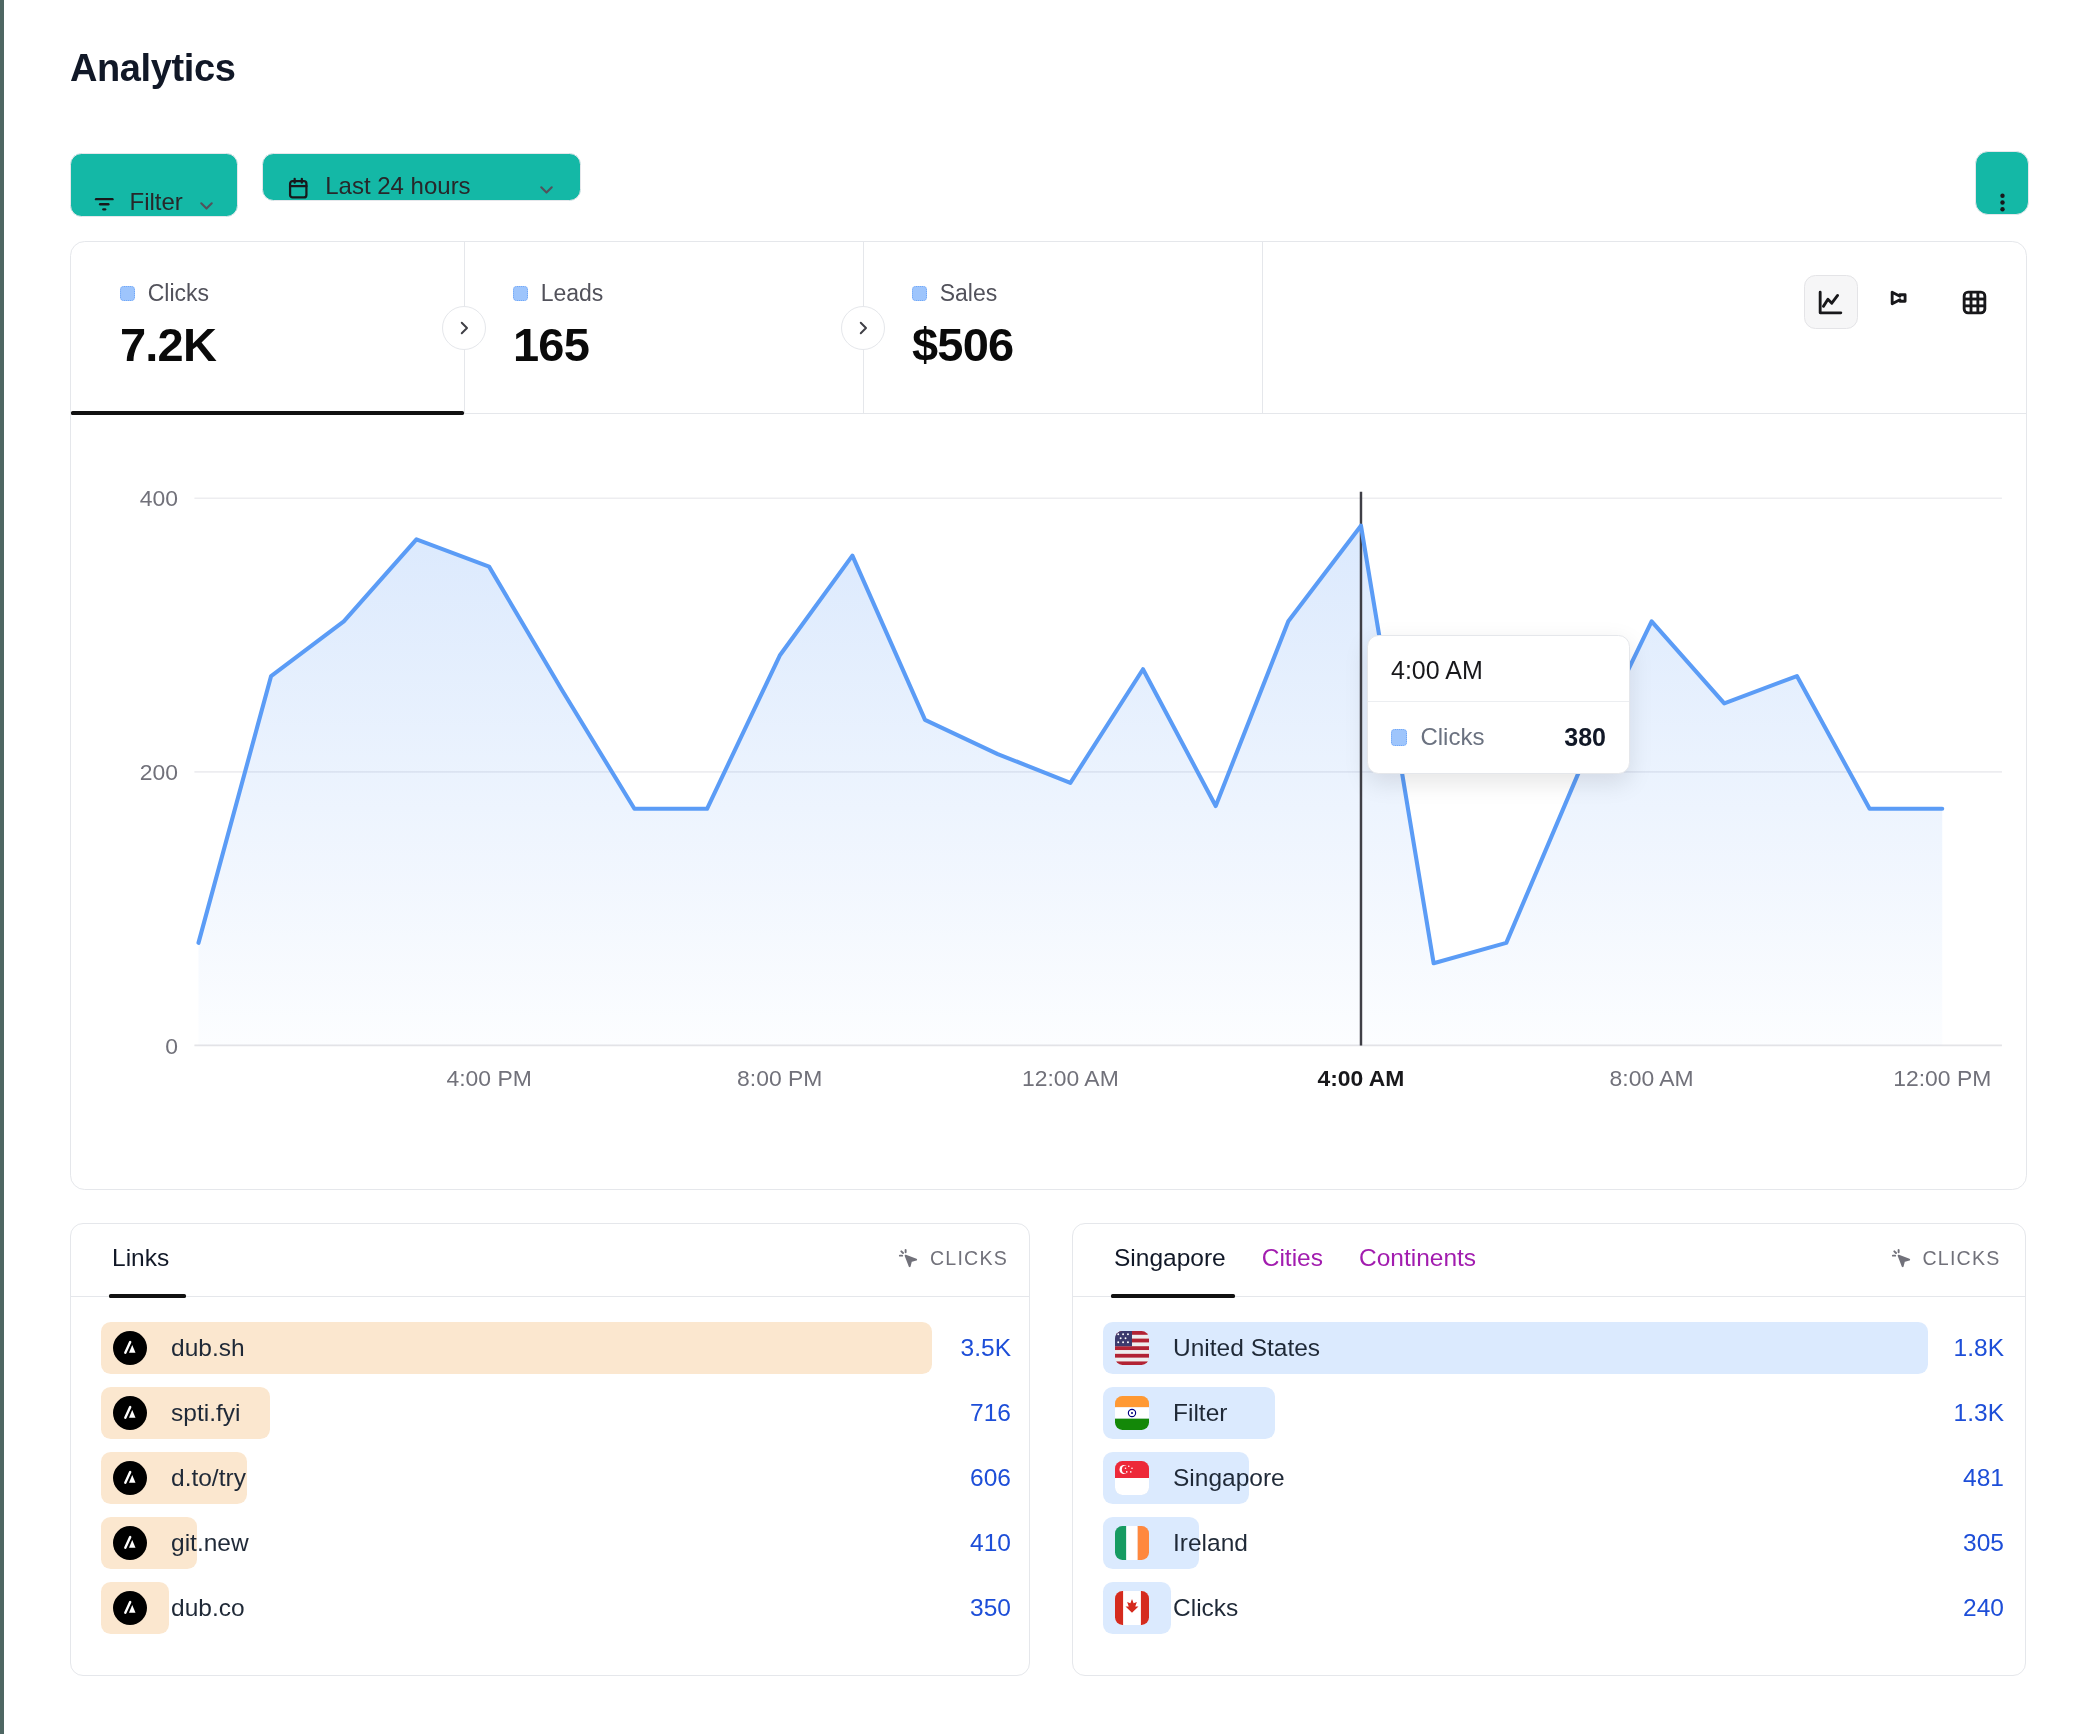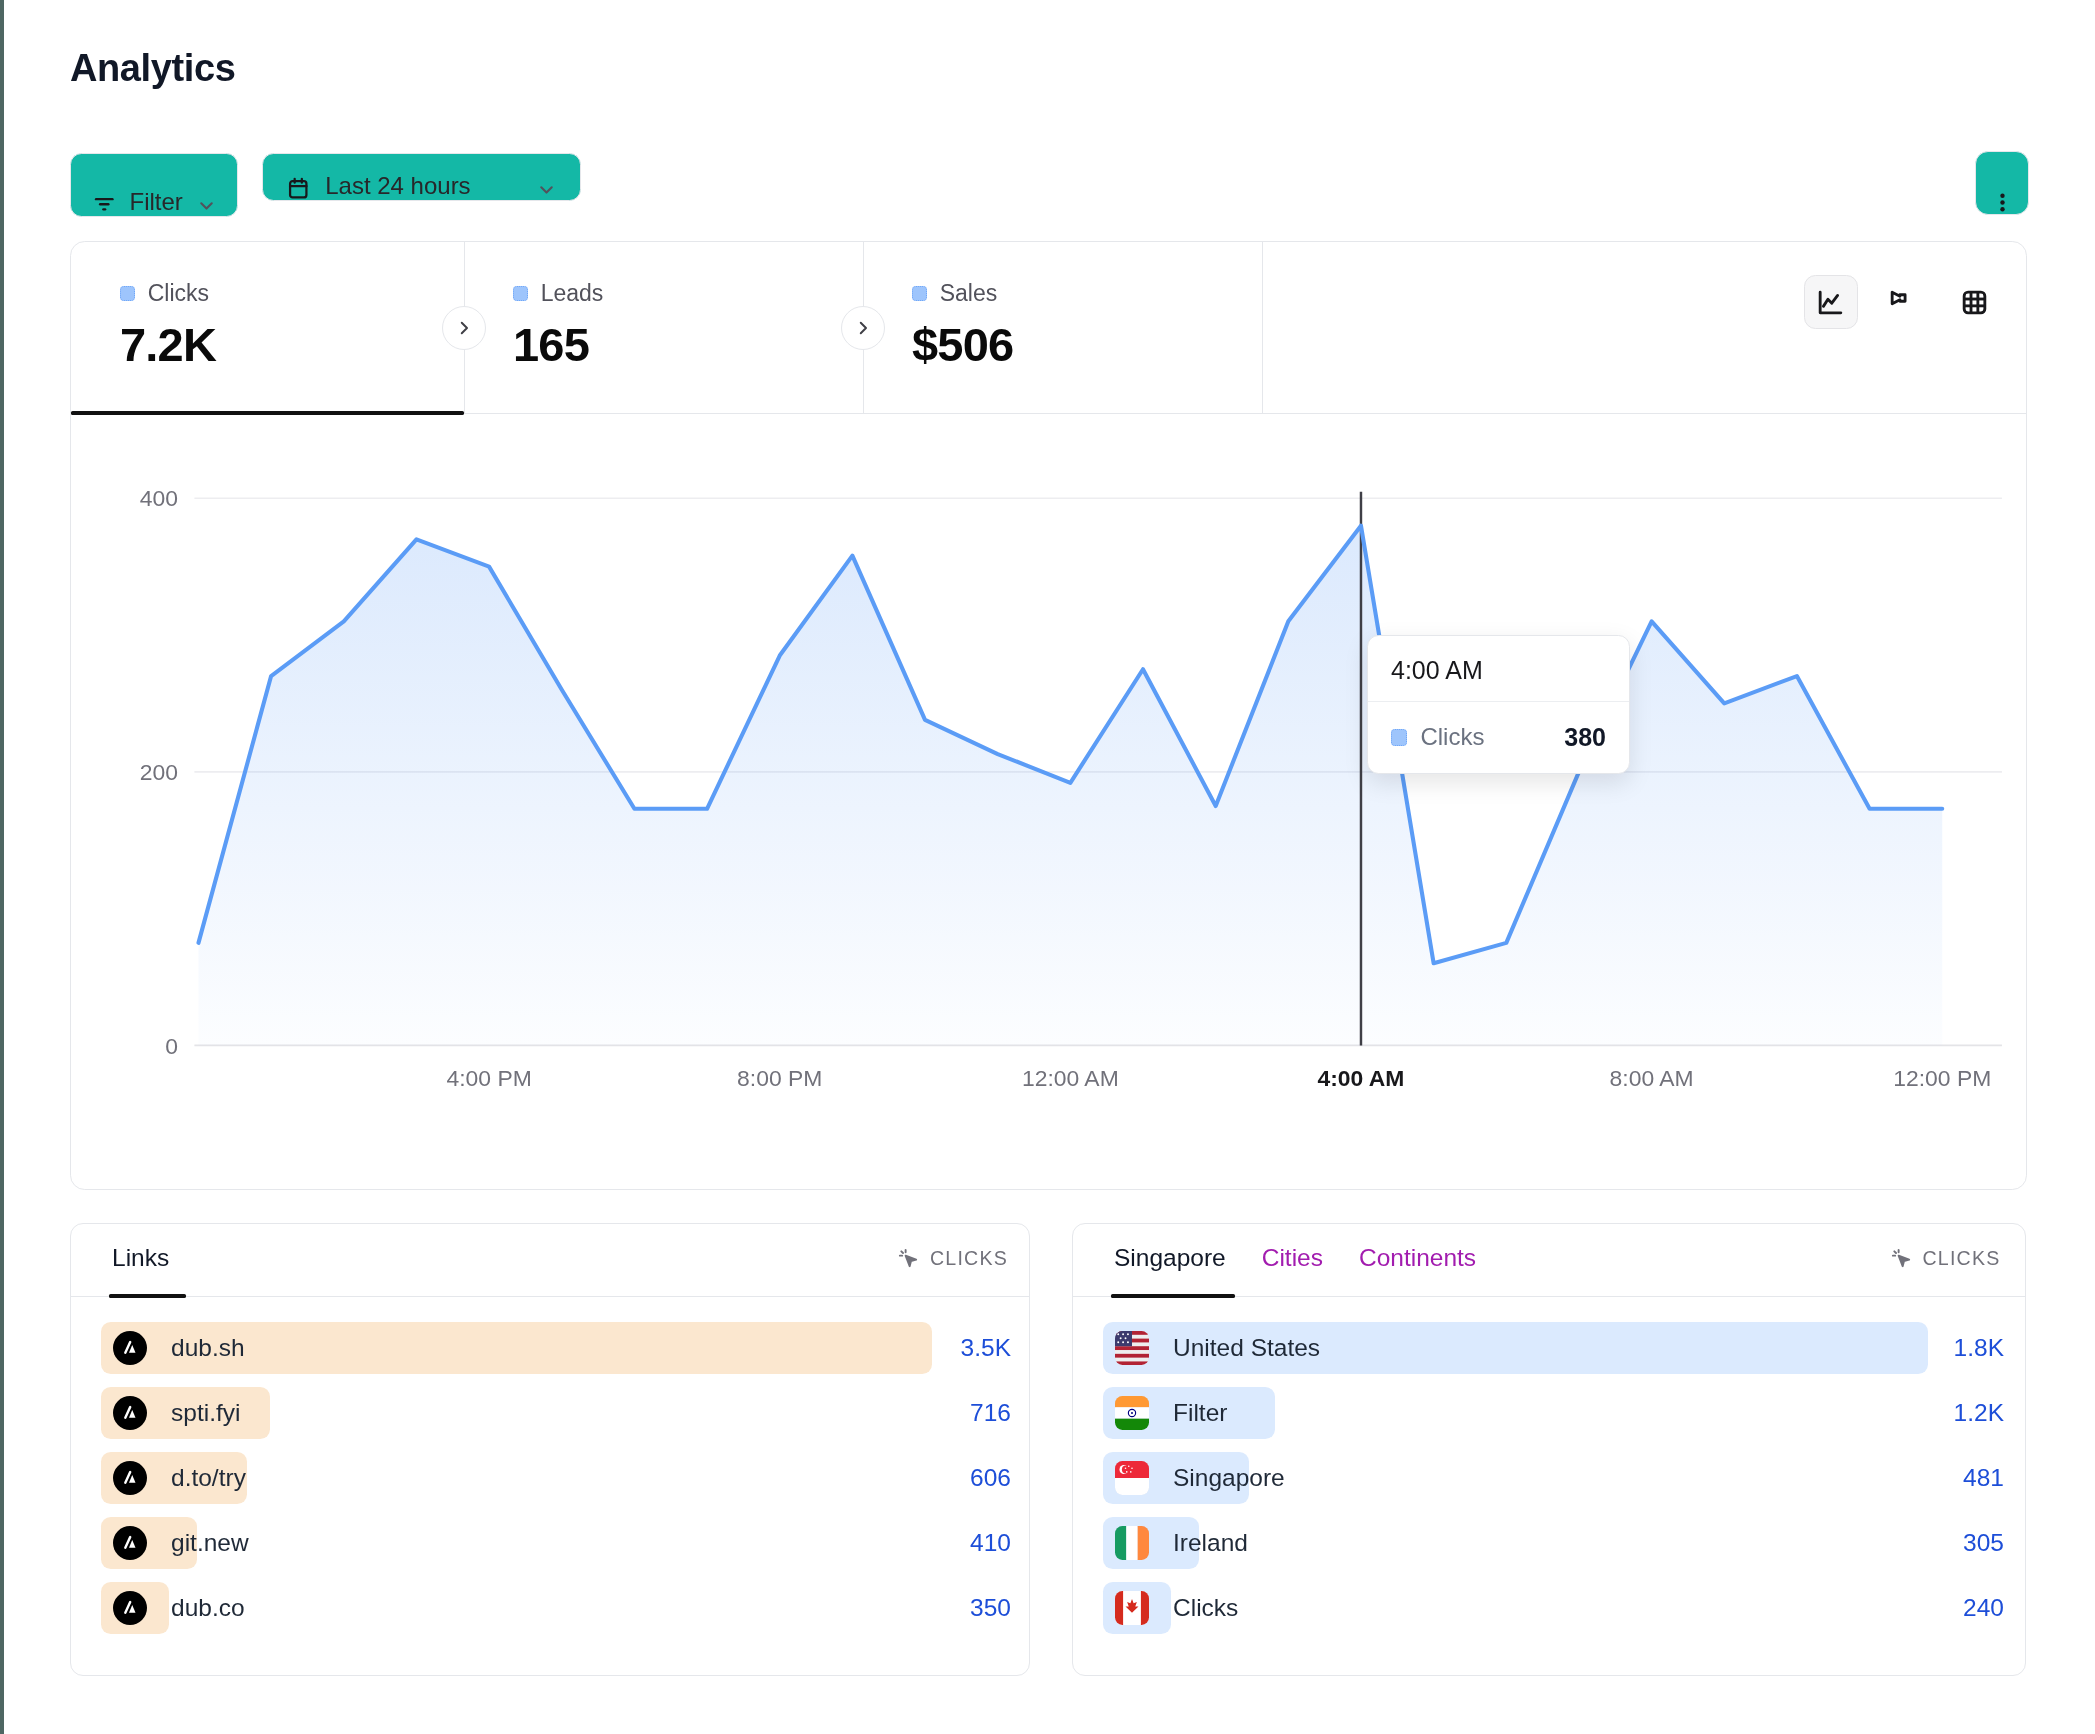--- a/index.html
+++ b/index.html
@@ -376,21 +376,21 @@
             <svg class="icon" width="34" height="34" viewBox="0 0 42 42">
               <rect width="42" height="14" fill="#ff9933"></rect>
                 <rect y="14" width="42" height="14" fill="#ffffff"></rect>
                 <rect y="28" width="42" height="14" fill="#138808"></rect>
               <circle cx="21" cy="21" r="4.5" fill="none" stroke="#000080" stroke-width="1.4"></circle>
                 <circle cx="21" cy="21" r="1.2" fill="#000080"></circle>
             </svg>
           </span>
           <span class="row-label">Filter</span>
         </div>
-        <span class="row-value">1.2K</span>
+        <span class="row-value">1.3K</span>
       </div>
 
       <div class="row">
         <div class="bar geo-bar" style="background: rgb(219, 234, 254); width: 146px;"></div>
         <div class="row-content">
           <span class="flag">
             <svg class="icon" width="34" height="34" viewBox="0 0 42 42">
               <rect width="42" height="21" fill="#ed2939"></rect>
                 <rect y="21" width="42" height="21" fill="#ffffff"></rect>
               <circle cx="11" cy="10.5" r="5.5" fill="#fff"></circle>

